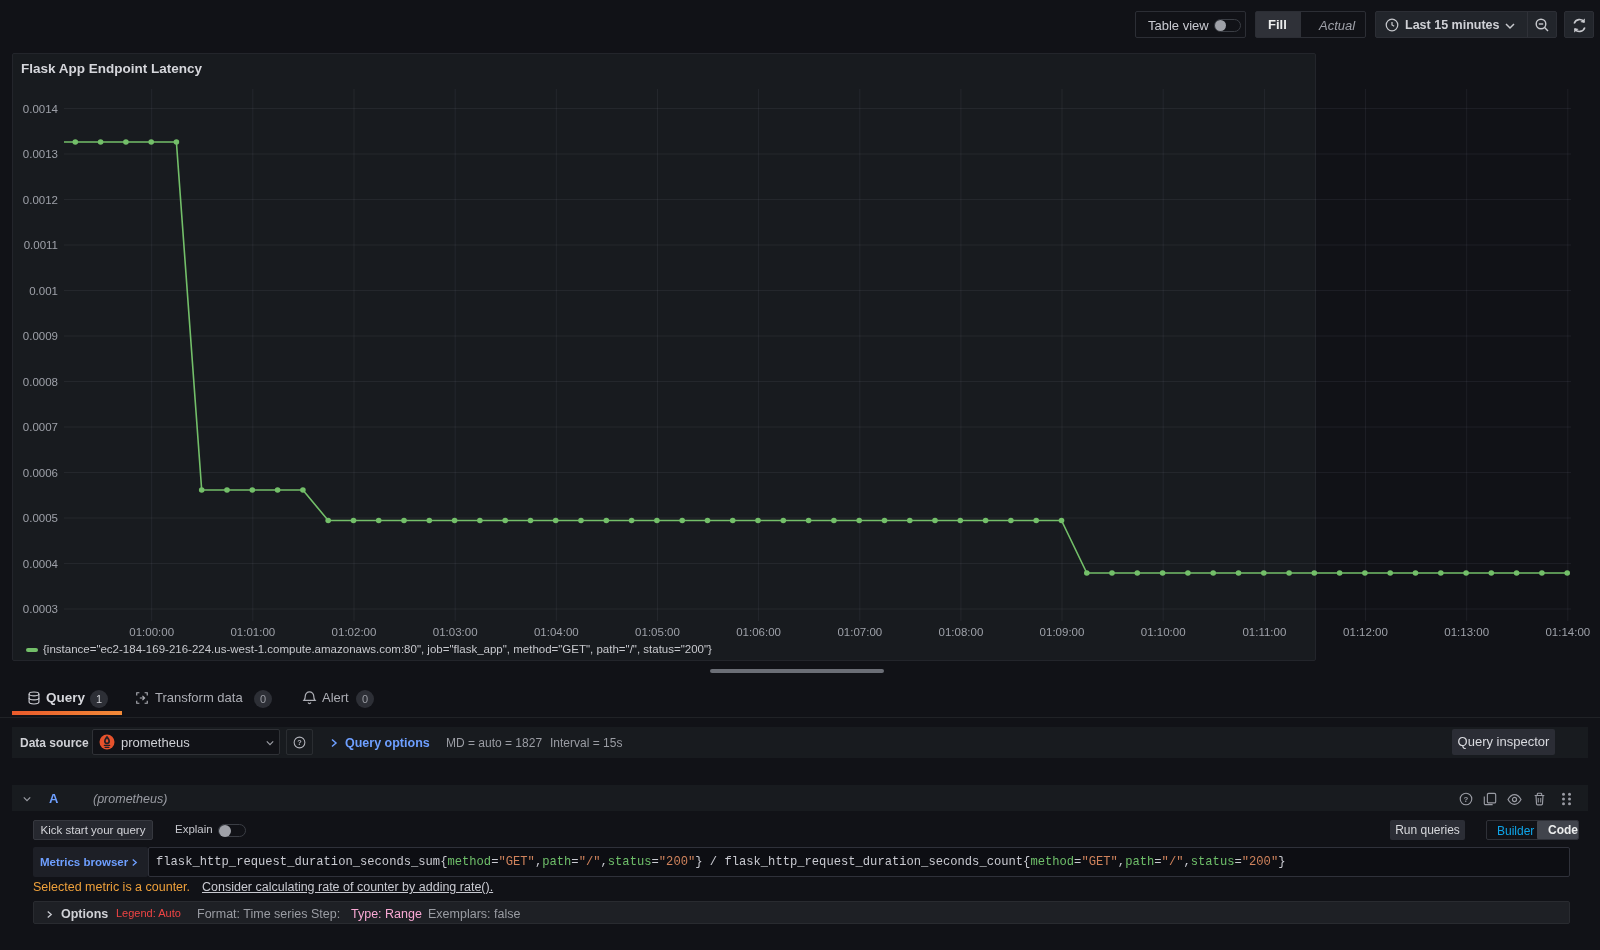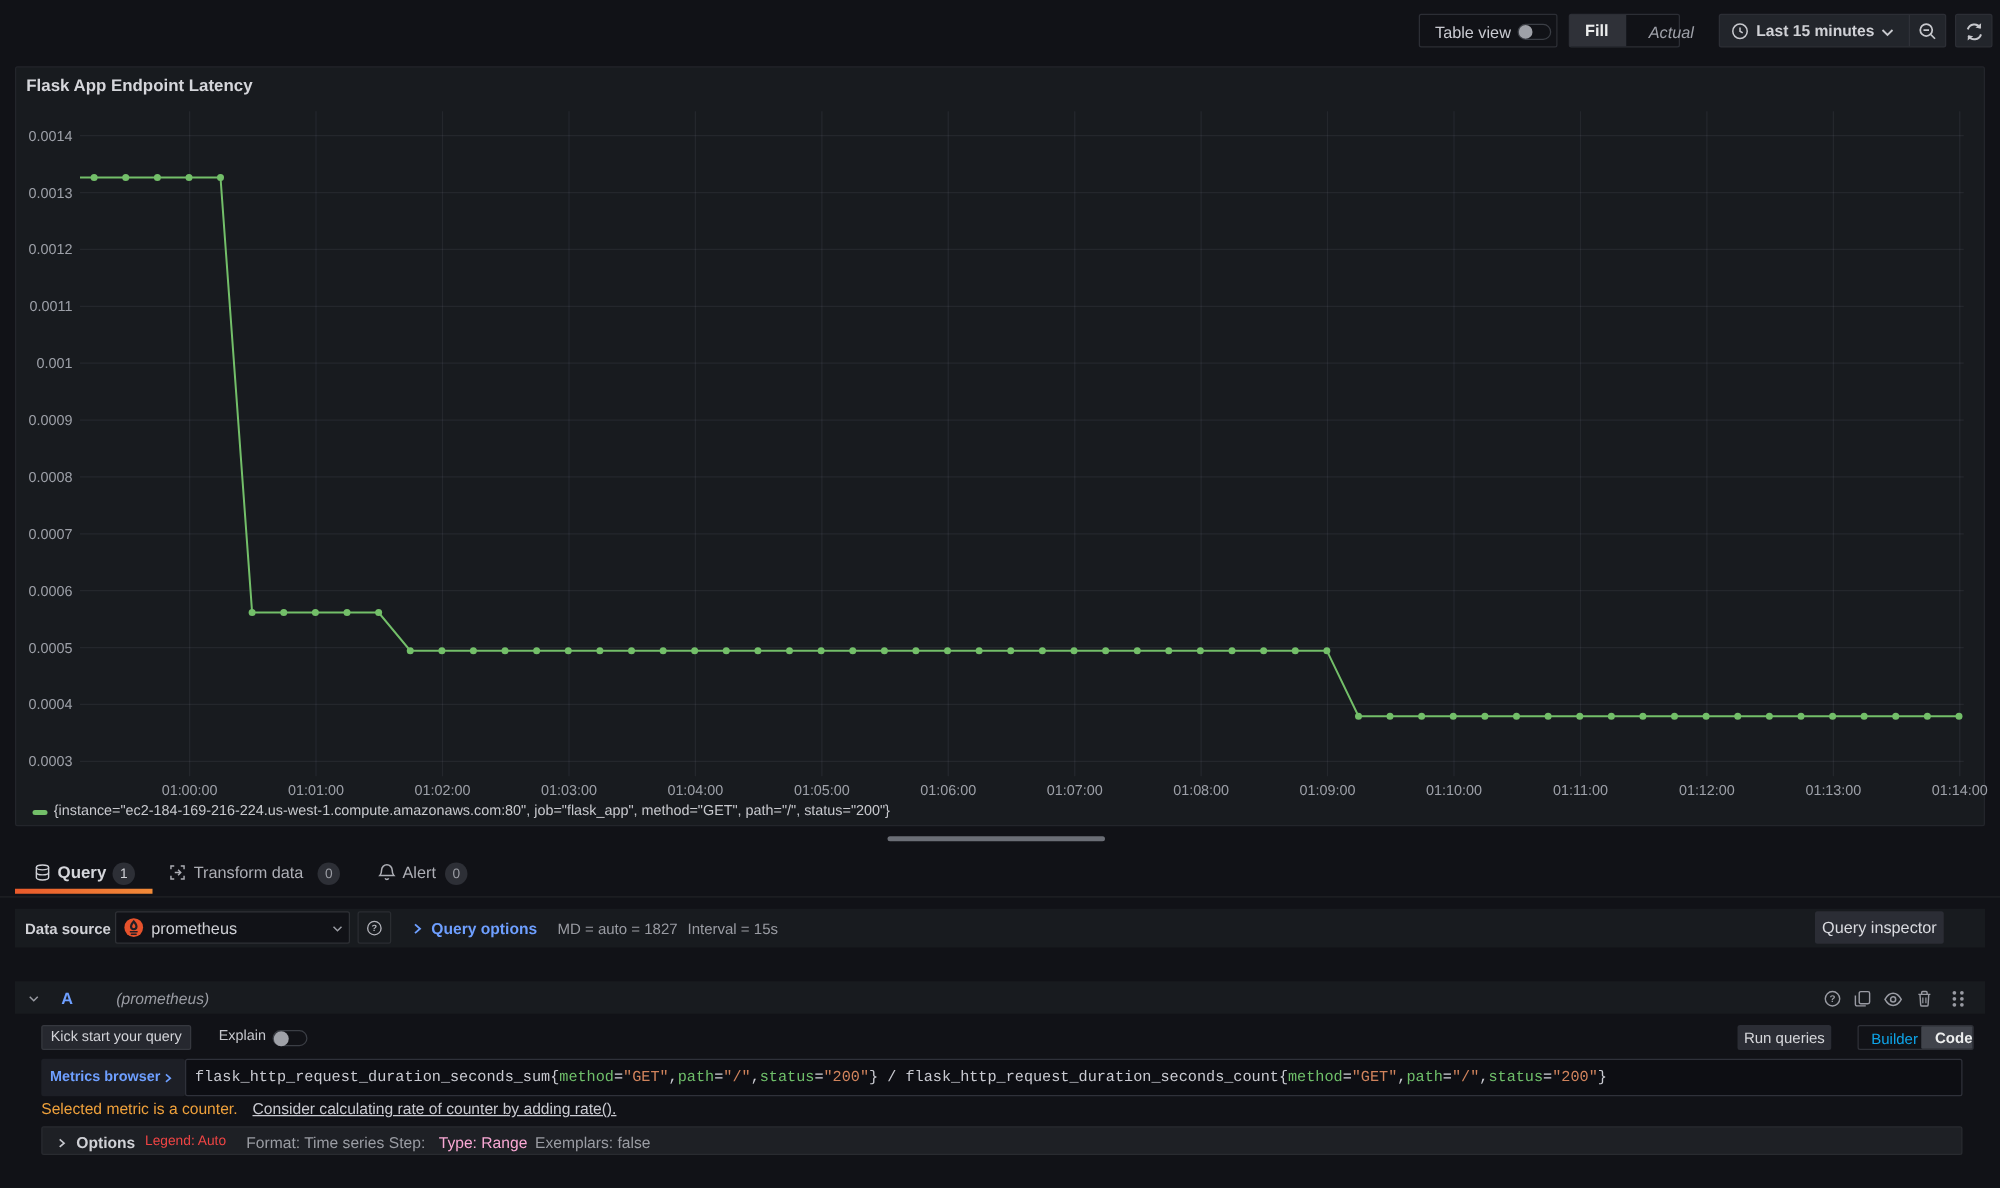--- a/index.html
+++ b/index.html
@@ -9,21 +9,21 @@
 .hbtn { background:#22252b; border:1px solid #2c2e35; border-radius:2px; }
 </style>
 </head>
 <body>
 
 <div class="abs" style="left:1135px;top:11px;width:111px;height:27px;border:1px solid #2c2e35;border-radius:2px;">
   <span class="abs" style="left:12px;top:6px;font-size:13px;color:#c9cad1;">Table view</span>
   <span class="abs" style="left:78px;top:7px;width:27px;height:13px;background:#111217;border:1px solid #3b3e45;border-radius:7px;"></span>
   <span class="abs" style="left:79px;top:8px;width:11px;height:11px;background:#9fa1a8;border-radius:50%;"></span>
 </div>
-<div class="abs" style="left:1255px;top:11px;width:89px;height:27px;border:1px solid #2c2e35;border-radius:2px;">
+<div class="abs" style="left:1255px;top:11px;width:111px;height:27px;border:1px solid #2c2e35;border-radius:2px;">
   <span class="abs" style="left:0px;top:0px;width:45px;height:25px;background:#2f3138;"></span>
   <span class="abs" style="left:12px;top:5px;font-size:13px;font-weight:700;color:#eceded;">Fill</span>
   <span class="abs" style="left:63px;top:6px;font-size:13px;color:#9fa1a9;font-style:italic;">Actual</span>
 </div>
 
 <div class="abs hbtn" style="left:1375px;top:11px;width:182px;height:27px;">
   <span class="abs" style="left:151px;top:0;width:1px;height:25px;background:#2f3138;"></span>
   <svg class="abs" style="left:9px;top:6px;" width="14" height="14" viewBox="0 0 16 16">
       <circle cx="8" cy="8" r="6.6" fill="none" stroke="#c7c8cd" stroke-width="1.4"></circle>
       <path d="M8 4.5 V8 L10.5 9.5" fill="none" stroke="#c7c8cd" stroke-width="1.4"></path>
@@ -40,21 +40,21 @@
 </div>
 <div class="abs hbtn" style="left:1564px;top:11px;width:30px;height:27px;">
   <svg class="abs" style="left:6px;top:5px;" width="17" height="17" viewBox="0 0 17 17">
       <path d="M3.2 6.5 A 5.6 5.6 0 0 1 13.3 5.2" fill="none" stroke="#c7c8cd" stroke-width="1.6"></path>
       <path d="M13.9 1.6 L13.6 5.9 L9.4 5.0 Z" fill="#c7c8cd"></path>
       <path d="M13.8 10.5 A 5.6 5.6 0 0 1 3.7 11.8" fill="none" stroke="#c7c8cd" stroke-width="1.6"></path>
       <path d="M3.1 15.4 L3.4 11.1 L7.6 12.0 Z" fill="#c7c8cd"></path>
     </svg>
 </div>
 
-<div class="abs" style="left:12px;top:53px;width:1576px;height:608px;background:#181b1f;border:1px solid #23252b;border-radius:2px;">
+<div class="abs" style="left:12px;top:53px;width:1304px;height:608px;background:#181b1f;border:1px solid #23252b;border-radius:2px;">
   <div class="abs" style="left:8px;top:7px;font-size:13.5px;font-weight:600;color:#d5d6db;">Flask App Endpoint Latency</div>
   <svg width="1576" height="608" style="position:absolute;left:0;top:0;overflow:visible">
 <line x1="51" y1="54.5" x2="1558" y2="54.5" stroke="rgba(204,204,220,0.07)" stroke-width="1"></line>
 <line x1="51" y1="100.0" x2="1558" y2="100.0" stroke="rgba(204,204,220,0.07)" stroke-width="1"></line>
 <line x1="51" y1="145.5" x2="1558" y2="145.5" stroke="rgba(204,204,220,0.07)" stroke-width="1"></line>
 <line x1="51" y1="191.0" x2="1558" y2="191.0" stroke="rgba(204,204,220,0.07)" stroke-width="1"></line>
 <line x1="51" y1="236.5" x2="1558" y2="236.5" stroke="rgba(204,204,220,0.07)" stroke-width="1"></line>
 <line x1="51" y1="282.0" x2="1558" y2="282.0" stroke="rgba(204,204,220,0.07)" stroke-width="1"></line>
 <line x1="51" y1="327.5" x2="1558" y2="327.5" stroke="rgba(204,204,220,0.07)" stroke-width="1"></line>
 <line x1="51" y1="373.0" x2="1558" y2="373.0" stroke="rgba(204,204,220,0.07)" stroke-width="1"></line>

